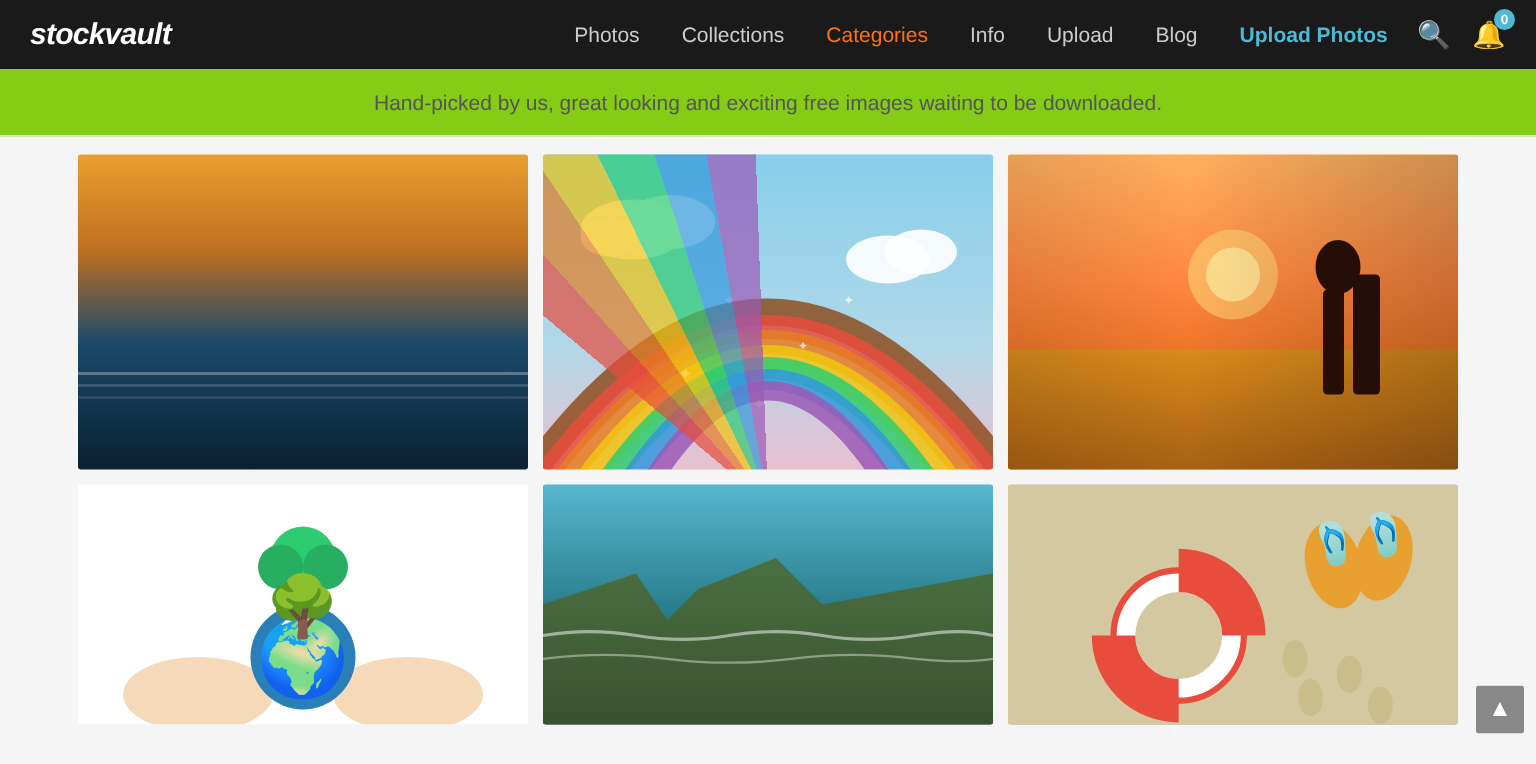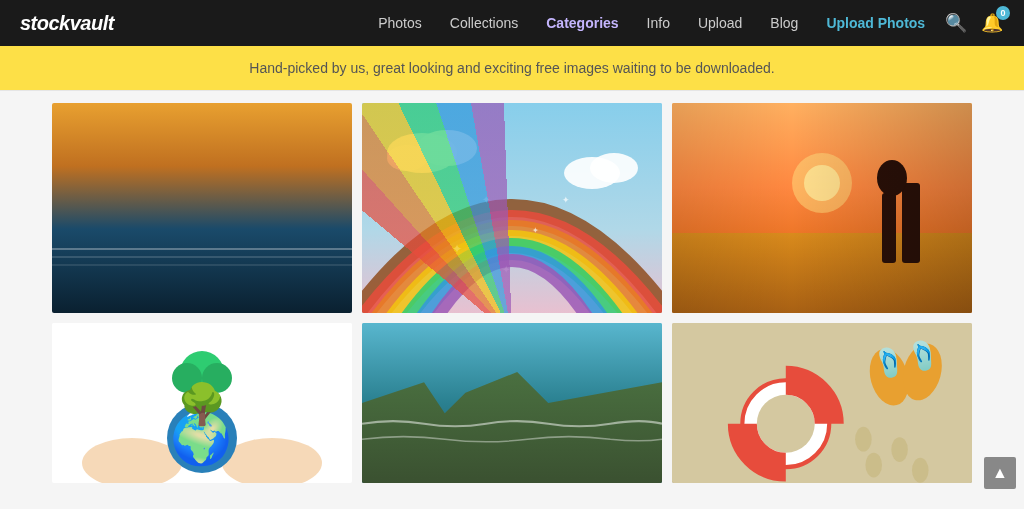--- a/index.html
+++ b/index.html
@@ -27,21 +27,21 @@
       display: flex;
       align-items: center;
       gap: 28px;
       margin-right: 20px;
     }
     .nav-links a {
       color: #ccc;
       text-decoration: none;
       font-size: 14px;
     }
-    .nav-links a.active { color: #c4b5fd; font-weight: 700; }
+    .nav-links a.active { color: #f97316; font-weight: 400; }
     .nav-links a.upload { color: #4eb8d6; font-weight: 600; text-align: center; }
     .nav-icons {
       display: flex;
       align-items: center;
       gap: 14px;
     }
     .nav-icon {
       color: #ccc;
       font-size: 18px;
       cursor: pointer;
@@ -58,21 +58,21 @@
       height: 14px;
       font-size: 9px;
       display: flex;
       align-items: center;
       justify-content: center;
       font-weight: bold;
     }
 
     
     .subtitle-bar {
-      background: #fde047;
+      background: #84cc16;
       text-align: center;
       padding: 14px 20px;
       color: #555;
       font-size: 14px;
       border-bottom: 1px solid #e5e5e5;
     }
 
     
     .photo-grid {
       padding: 12px 52px;

